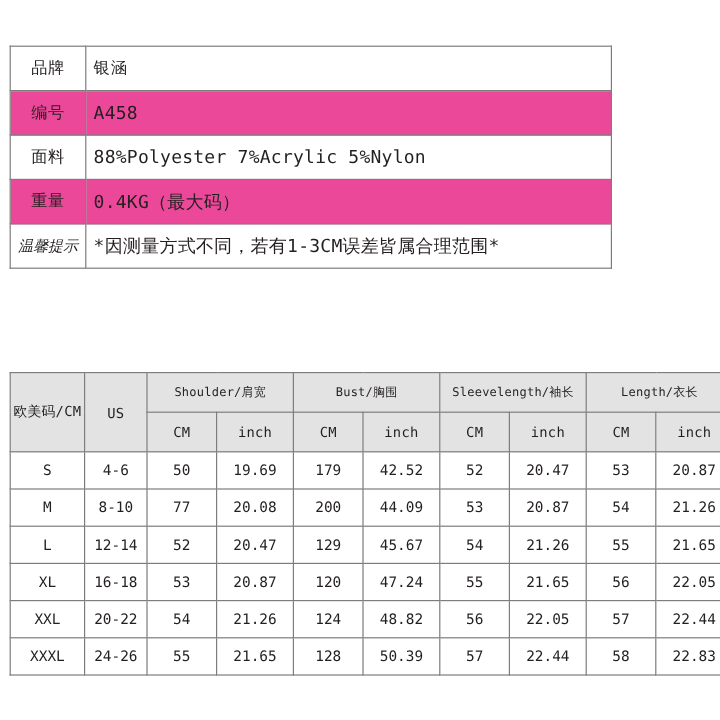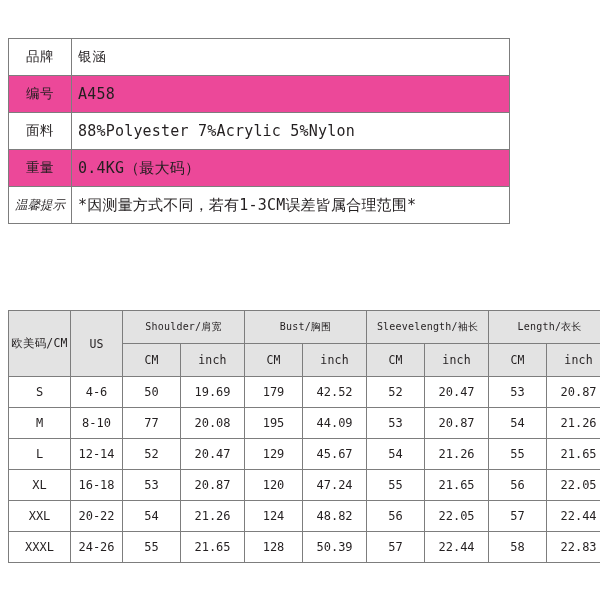--- a/index.html
+++ b/index.html
@@ -178,21 +178,21 @@
         <td>52</td>
         <td>20.47</td>
         <td>53</td>
         <td>20.87</td>
       </tr>
       <tr>
         <td>M</td>
         <td>8-10</td>
         <td>77</td>
         <td>20.08</td>
-        <td>195</td>
+        <td>200</td>
         <td>44.09</td>
         <td>53</td>
         <td>20.87</td>
         <td>54</td>
         <td>21.26</td>
       </tr>
       <tr>
         <td>L</td>
         <td>12-14</td>
         <td>52</td>

